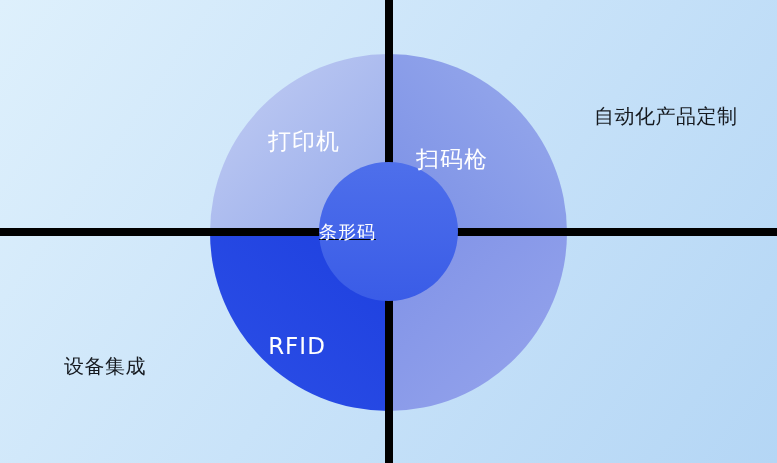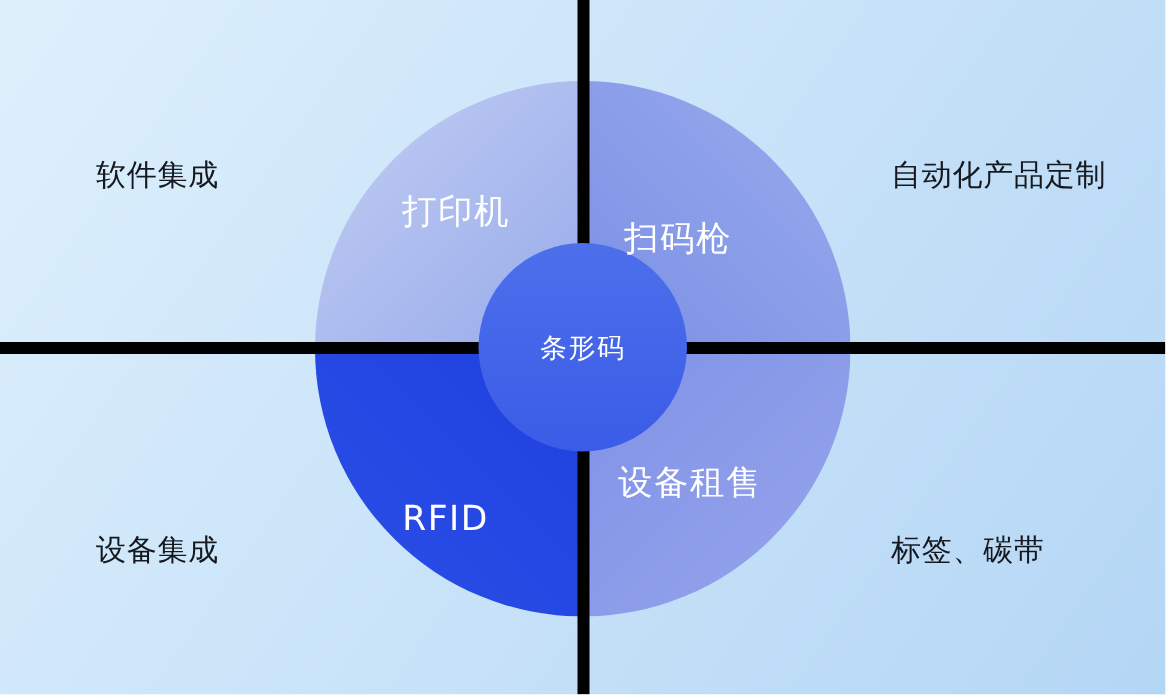--- a/index.html
+++ b/index.html
@@ -52,21 +52,22 @@
 
   
   .center-circle {
     position: absolute;
     left: 319px; top: 162px;
     width: 139px; height: 139px;
     border-radius: 50%;
     background: linear-gradient(180deg, var(--center-from, #4e6feb), var(--center-to, #3a5ce7));
     display: flex;
     align-items: center;
-    justify-content: center;
+    justify-content: flex-start;
+    text-decoration: underline;
   }
   .center-label {
     color: var(--circle-text, #ffffff);
     font-size: 18px;
     letter-spacing: 1px;
   }
 
   
   .quad-label {
     position: absolute;
@@ -110,20 +111,17 @@
   <div class="h-line"></div>
   <div class="v-line"></div>
 
   <div class="center-circle">
     <span class="center-label">条形码</span>
   </div>
 
   <span class="quad-label ql-tl">打印机</span>
   <span class="quad-label ql-tr">扫码枪</span>
   <span class="quad-label ql-bl">RFID</span>
-  <span class="quad-label ql-br">设备租售</span>
 
-  <span class="corner-label cl-tl">软件集成</span>
   <span class="corner-label cl-bl">设备集成</span>
   <span class="corner-label cl-tr">自动化产品定制</span>
-  <span class="corner-label cl-br">标签、碳带</span>
 
 </div>
 
 </body></html>

